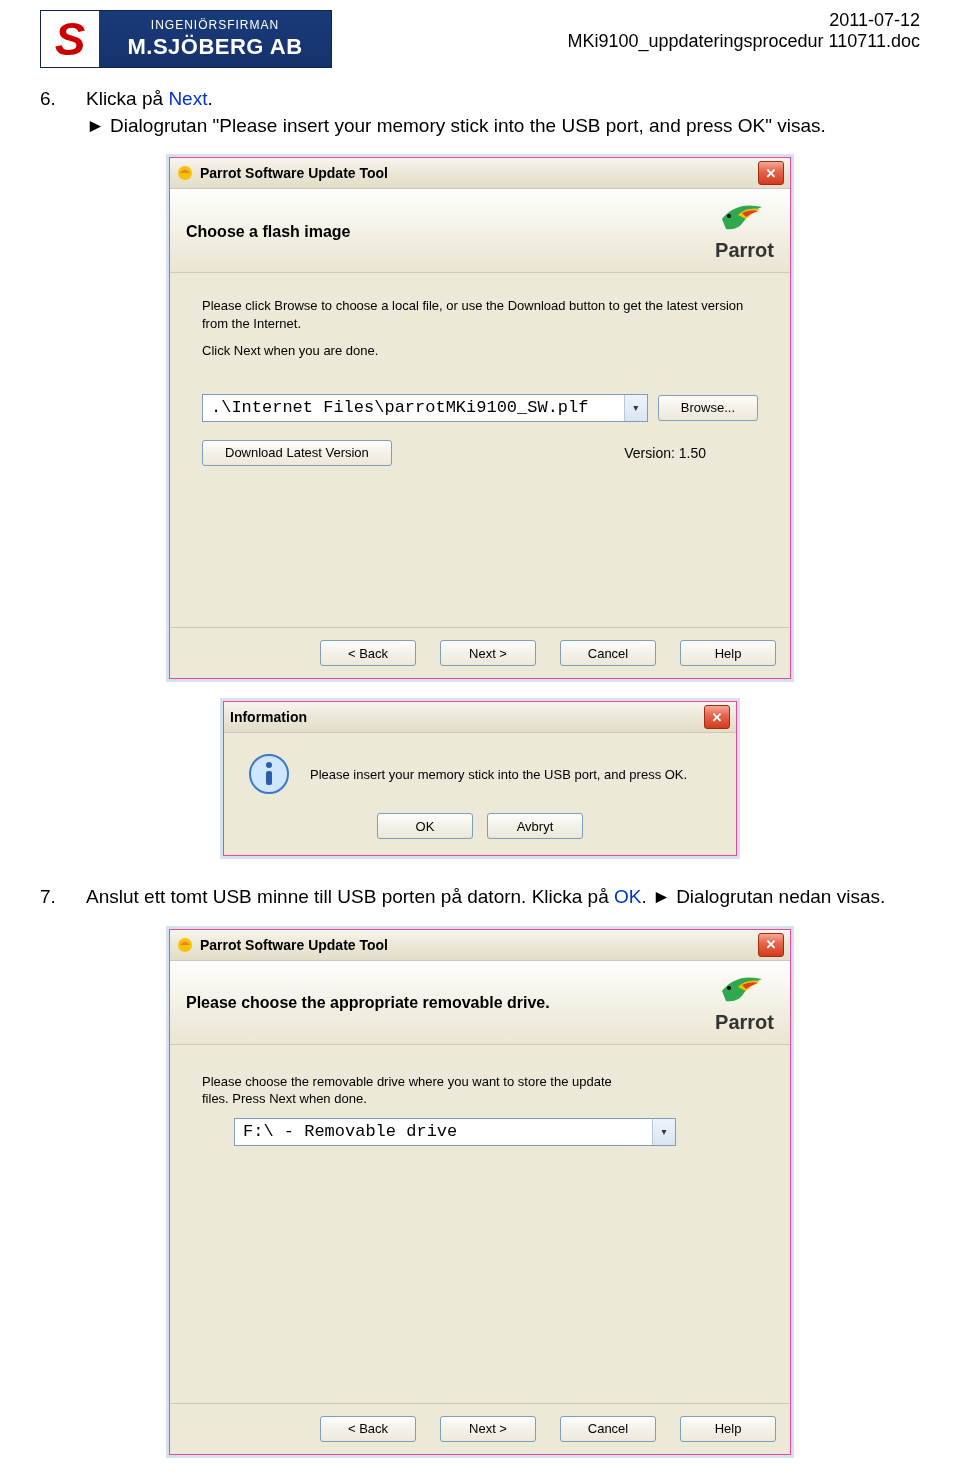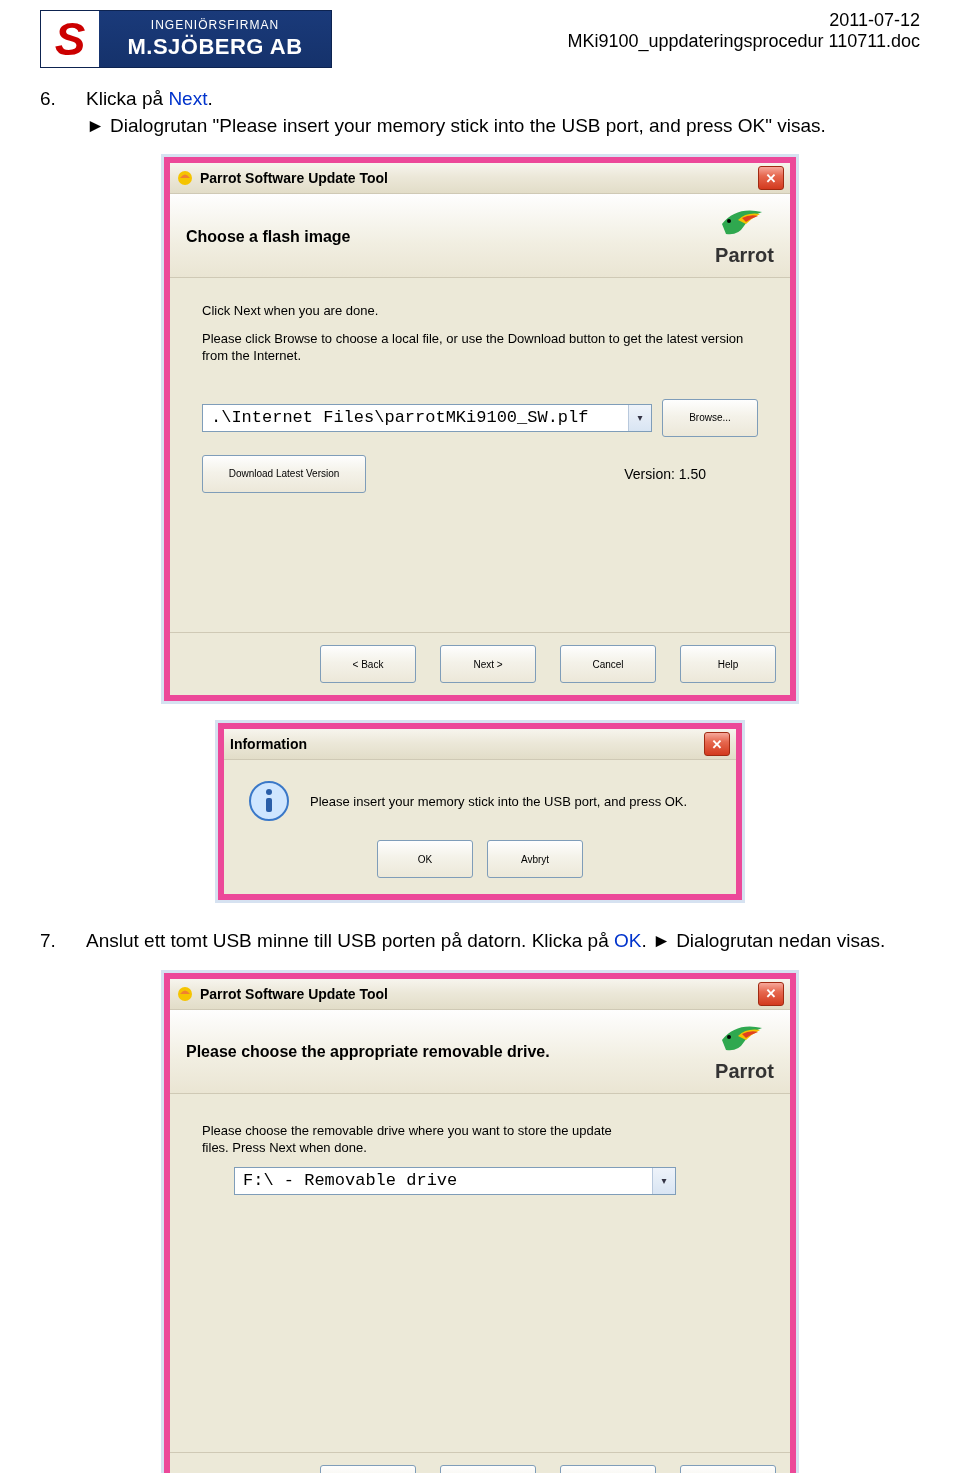--- a/index.html
+++ b/index.html
@@ -75,21 +75,21 @@
   .link-blue { color: #0033cc; }
   .dialogs {
     display: flex;
     flex-direction: column;
     align-items: center;
     gap: 22px;
     margin-bottom: 28px;
   }
 
   .win {
-    border: 6px solid #ec4899;
+    border: 1px solid #ec4899;
     box-shadow: 0 0 0 3px #d6e2f1;
     background: #ece9d8;
     font-family: Tahoma, Arial, sans-serif;
     font-size: 13px;
   }
   .titlebar {
     height: 30px;
     background: linear-gradient(#f7f5ee,#ece8d9 45%,#e2ddc8);
     display: flex;
     align-items: center;
@@ -171,28 +171,28 @@
   .combo .drop {
     width: 22px;
     border-left: 1px solid #b8c8dc;
     background: linear-gradient(#eef3fa,#d9e5f3);
     display: flex;
     align-items: center;
     justify-content: center;
     cursor: pointer;
   }
   .xp-btn {
-    height: 38px;
+    height: 26px;
     min-width: 96px;
-    padding: 0 10px;
+    padding: 0 22px;
     border: 1px solid #7f9db9;
     border-radius: 3px;
     background: linear-gradient(#fefefe,#f4f2e9 45%,#ece8d9);
     font-family: inherit;
-    font-size: 10px;
+    font-size: 13px;
     cursor: pointer;
   }
   .dl-row {
     display: flex;
     align-items: center;
     justify-content: space-between;
     margin-top: 18px;
     padding-right: 52px;
   }
   .dl-row .xp-btn { min-width: 164px; }
@@ -278,22 +278,22 @@
           <svg width="58" height="36" viewBox="0 0 58 36">
             <path d="M6 18 Q20 0 46 6 Q34 10 28 20 Q22 30 10 28 Z" fill="#2fa84f"></path>
             <path d="M22 14 Q30 6 44 8 Q36 12 30 18 Z" fill="#f3c200"></path>
             <path d="M26 12 Q34 8 42 10 Q36 12 30 16 Z" fill="#e04020"></path>
             <circle cx="13" cy="15" r="2" fill="#000"></circle>
           </svg>
           <span>Parrot</span>
         </div>
       </div>
       <div class="body-area">
+        <div class="desc">Please click Browse to choose a local file, or use the Download button to get the latest version from the Internet.</div>
         <div class="desc">Click Next when you are done.</div>
-        <div class="desc">Please click Browse to choose a local file, or use the Download button to get the latest version from the Internet.</div>
         <div class="form-row">
           <div class="combo">
             <input type="text" value=".\Internet Files\parrotMKi9100_SW.plf" style="">
             <div class="drop">
                 <span class="chevron">▾</span>
               </div>
           </div>
           <button class="xp-btn">Browse...</button>
         </div>
         <div class="dl-row">

